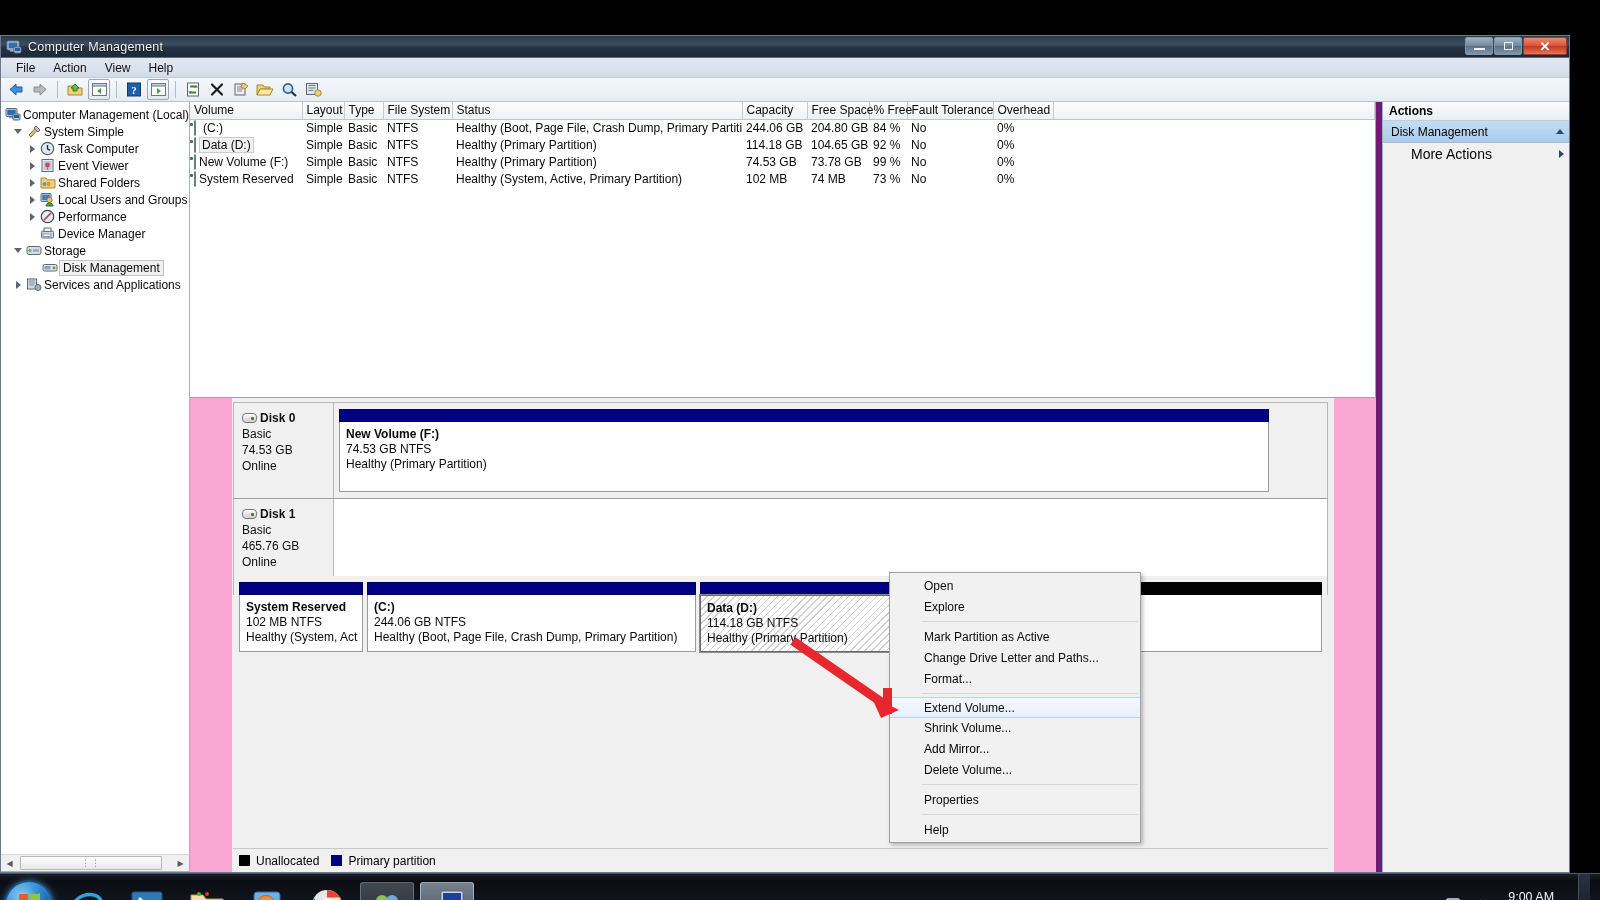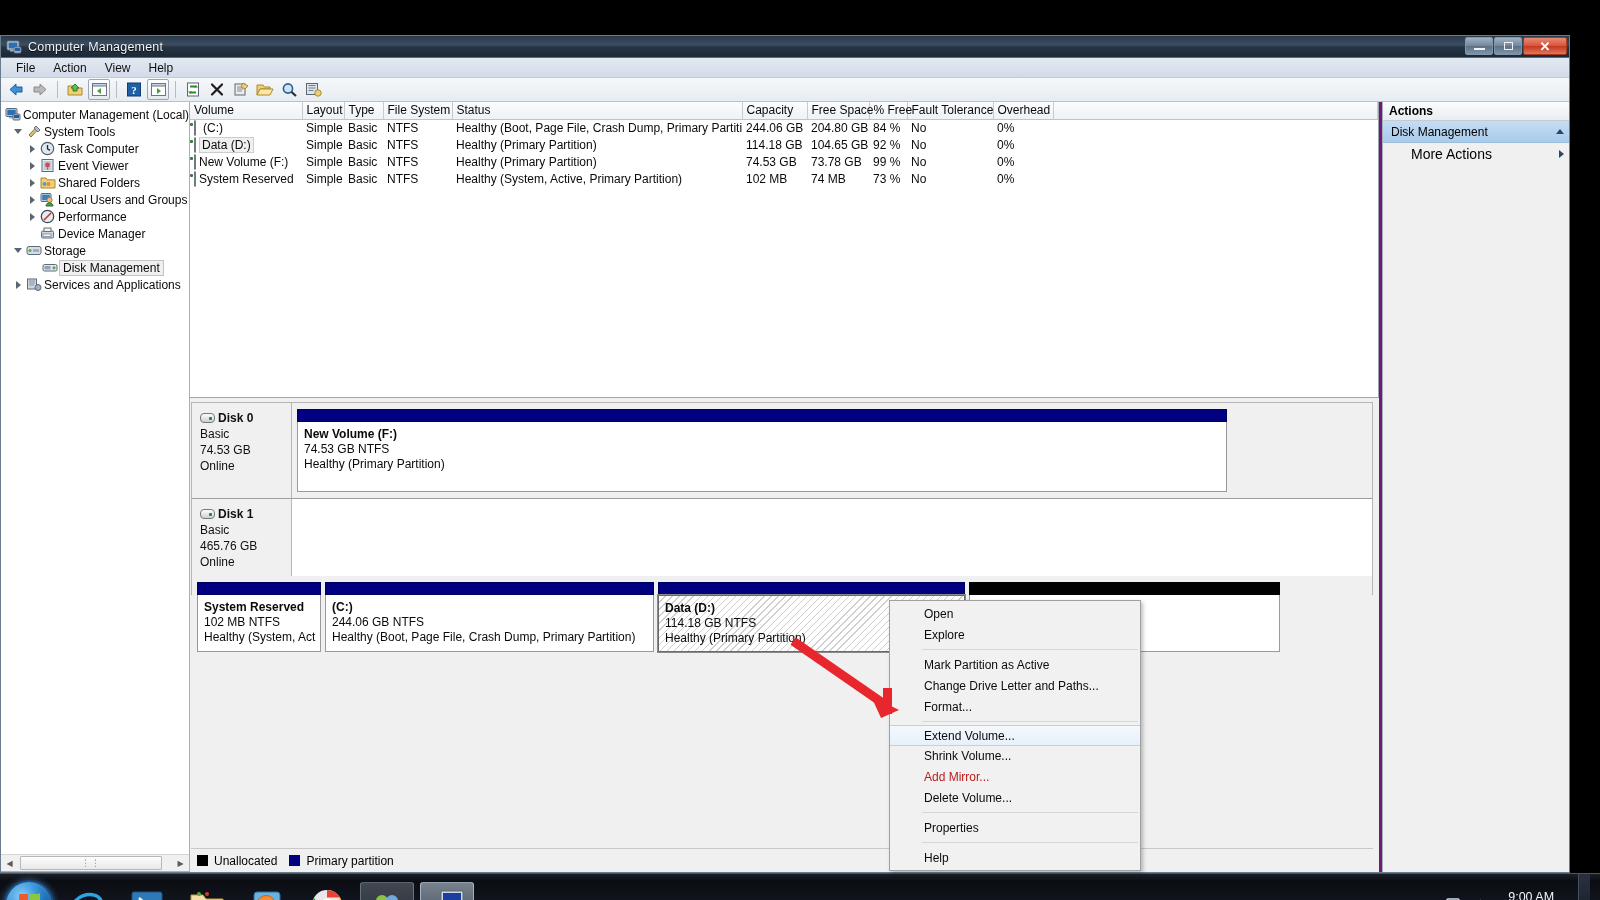--- a/index.html
+++ b/index.html
@@ -101,21 +101,21 @@
   .hs-btn { width:17px; height:16px; display:flex;align-items:center;justify-content:center; color:#5a5a5a; font-size:8px; }
   .hs-track { flex:1; height:16px; background:#f0f0f0; position:relative; }
   .hs-thumb {
     position:absolute; left:2px; top:1px; width:142px; height:14px;
     background:linear-gradient(to bottom,#fdfdfd,#e8e8e8);
     border:1px solid #b7b7b7; border-radius:1px;
     display:flex;align-items:center;justify-content:center; color:#8a8a8a; font-size:9px; letter-spacing:1px;
   }
 
   
-  .centerpane { flex:1; display:flex; flex-direction:column; background:#f9a8d4; border-right:3px solid #701a75; position:relative; }
+  .centerpane { flex:1; display:flex; flex-direction:column; background:#f9a8d4; border-right:6px solid #701a75; position:relative;align-items:center; }
 
   
   .vollist {
     height: 296px; background:#fff;
     border:1px solid #9aa5b0; border-top:none; border-left:none;
     overflow:hidden;
   }
   table.vt { border-collapse:collapse; width:100%; table-layout:fixed; }
   table.vt th {
     height:17px;
@@ -206,31 +206,31 @@
     padding:0 5px 0 8px; font-size:12px;
     background: linear-gradient(to bottom,#c4ddf4 0%,#a9cbea 100%);
     border-bottom:1px solid #9dbedc;
   }
   .act-item { height:22px; display:flex; align-items:center; justify-content:space-between; padding:0 5px 0 28px; font-size:14px; }
   .caret-up { width:0;height:0;border-bottom:5px solid #27496b;border-left:4px solid transparent;border-right:4px solid transparent; }
   .caret-right { width:0;height:0;border-left:5px solid #27496b;border-top:4px solid transparent;border-bottom:4px solid transparent; }
 
   
   .ctxmenu {
-    position:absolute; left:888px; top:564px; width:252px;
+    position:absolute; left:888px; top:536px; width:252px;
     background:#f1f1f1; border:1px solid #a0a0a0;
     box-shadow: 2px 2px 4px rgba(0,0,0,.25);
     padding: 2px 0;
     z-index: 50;
   }
   .ctxmenu .mrow {
     height:21px; display:flex; align-items:center;
     padding-left:34px; font-size:12px; color:#0b0b0b;
   }
-  .ctxmenu .mrow.disabled { color:#b91c1c; }
+  .ctxmenu .mrow.disabled { color:#000000; }
   .ctxmenu .mrow.hilite {
     background: linear-gradient(to bottom,#f4f8fd,#e7f0fa);
     border-top:1px solid #b6d4ef; border-bottom:1px solid #b6d4ef;
     margin: -1px 0;
   }
   .ctxmenu .msep { height:1px; background:#d6d6d6; margin:4px 2px 4px 32px; }
 
   
   .arrow-svg { position:absolute; left:770px; top:590px; z-index:60; pointer-events:none; }
 
@@ -415,21 +415,21 @@
           <div class="tnode" style="padding-left:8px">
             <span class="tw">
                 <span class="arrow-o"></span>
               </span>
             <span class="ti">
               <svg width="16" height="15" viewBox="0 0 16 15">
                 <path d="M3 11 L9 4.5 L11 6.5 L5 13 Z" fill="#d9c079" stroke="#8a7428"></path>
                 <path d="M10 2 L14 6 L12 8 L8 4 Z" fill="#b9c2cb" stroke="#6b7480"></path>
               </svg>
             </span>
-            <span class="tl">System Tools</span>
+            <span class="tl">System Simple</span>
           </div>
 
           <div class="tnode" style="padding-left:22px">
             <span class="tw">
                 <span class="arrow-c"></span>
               </span>
             <span class="ti">
               <svg width="15" height="15" viewBox="0 0 15 15">
                 <circle cx="7.5" cy="7.5" r="6.2" fill="#dfe7ef" stroke="#4f5c6a" stroke-width="1.2"></circle>
                 <path d="M7.5 4 V7.8 L10 9.4" stroke="#1c2b3a" stroke-width="1.3" fill="none"></path>

